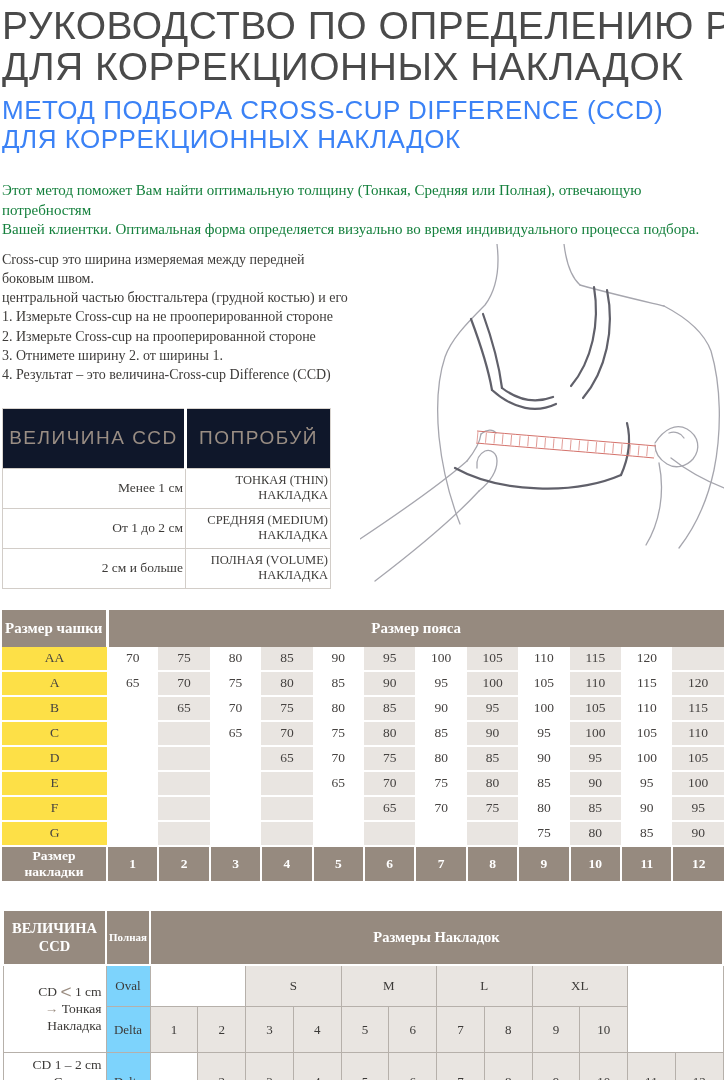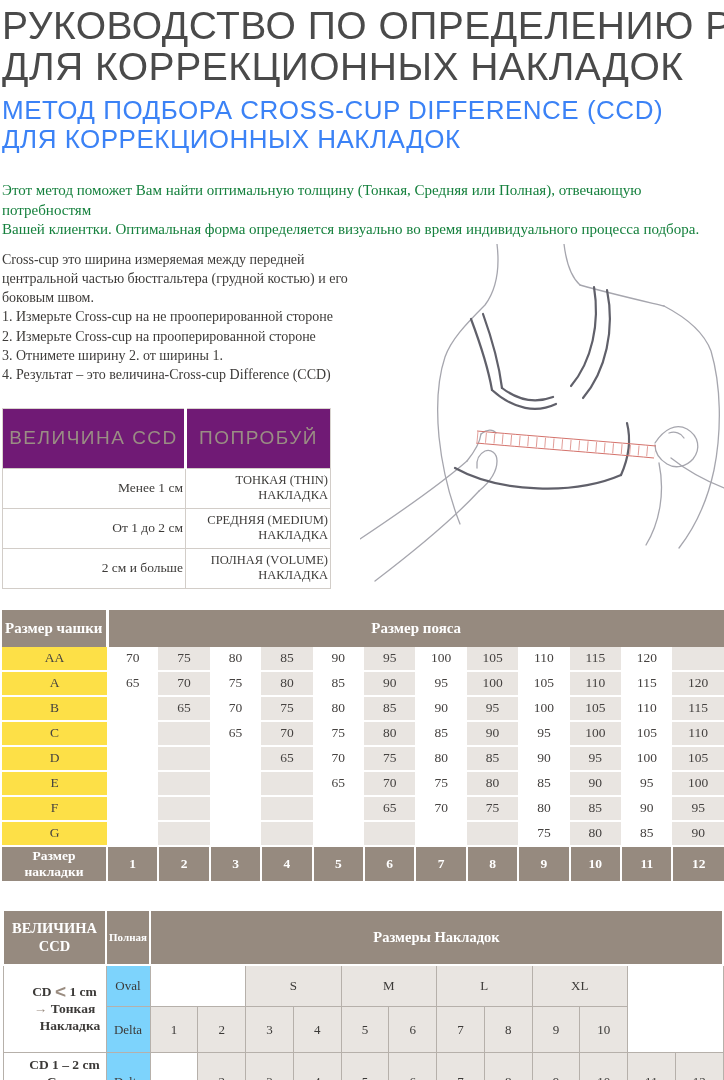--- a/index.html
+++ b/index.html
@@ -28,21 +28,21 @@
   .desc,.steps{font-size:14px;line-height:19.3px;color:#3d3b39;}
   .illustration{flex:1;position:relative;}
   .illustration svg{display:block;margin-top:-6px;}
 
   
   .ccd-mini{
     border-collapse:collapse;table-layout:fixed;width:328px;margin-top:23px;
     border:1px solid #d9d4cf;
   }
   .ccd-mini th{
-    background:#701a75;color:#9a8e84;height:57px;
+    background:#0f172a;color:#9a8e84;height:57px;
     font-family:"Liberation Sans", sans-serif;font-weight:400;
     font-size:19px;letter-spacing:1.5px;text-align:center;
   }
   .ccd-mini th:first-child{border-right:3px solid #fff;}
   .ccd-mini td{
     border:1px solid #d2cdc8;text-align:right;height:37px;
     font-size:13.5px;color:#3d3b39;background:#fff;padding:1px 2px;
   }
   .ccd-mini td .u{font-size:12.5px;line-height:15px;}
 
@@ -77,22 +77,22 @@
     height:51px;border:2px solid #fff;font-size:14.5px;line-height:18px;
   }
   .pad-table th.shape-h{font-size:11px;}
   .pad-table td{
     border:1px solid #b6b0aa;text-align:center;font-size:13px;color:#3c3a38;
     background:#e9e5e1;padding:0;
   }
   .pad-table td.white{background:#fff;}
   .pad-table td.shape-cell{background:#7dd3fc;}
   .pad-table td.ccd-label{
-    background:#fff;text-align:center;padding:3px 4px 3px 24px;
-    font-size:13.5px;line-height:17px;font-weight:bold;
+    background:#fff;text-align:right;padding:3px 4px 3px 24px;
+    font-size:13.5px;line-height:17px;
   }
   .pad-table .sym{
     color:#9a8c80;font-family:"Liberation Sans", sans-serif;
     font-size:19px;line-height:10px;vertical-align:-2px;
   }
   .pad-table .arrow{color:#9a8c80;}
   .pad-table .indent{padding-left:11px;}
   .r-oval{height:42px;} .r-d1{height:46px;} .r-d2{height:40px;} .r-d3{height:56px;}
 </style>
 </head>
@@ -112,22 +112,22 @@
 
   <div class="intro" id="intro">
       <div>Этот метод поможет Вам найти оптимальную толщину (Тонкая, Средняя или Полная), отвечающую потребностям</div>
       <div>Вашей клиентки. Оптимальная форма определяется визуально во время индивидуального процесса подбора.</div>
     </div>
 
   <div class="mid-section">
     <div class="left-col">
       <div class="desc" id="method-desc">
           <div>Cross-cup это ширина измеряемая между передней</div>
+          <div>боковым швом.</div>
           <div>центральной частью бюстгальтера (грудной костью) и его</div>
-          <div>боковым швом.</div>
         </div>
       <div class="steps" id="method-steps">
           <div>1. Измерьте Cross-cup на не прооперированной стороне</div>
           <div>2. Измерьте Cross-cup на прооперированной стороне</div>
           <div>3. Отнимете ширину 2. от ширины 1.</div>
           <div>4. Результат – это величина-Cross-cup Difference (CCD)</div>
         </div>
 
       <table class="ccd-mini">
         <colgroup>

